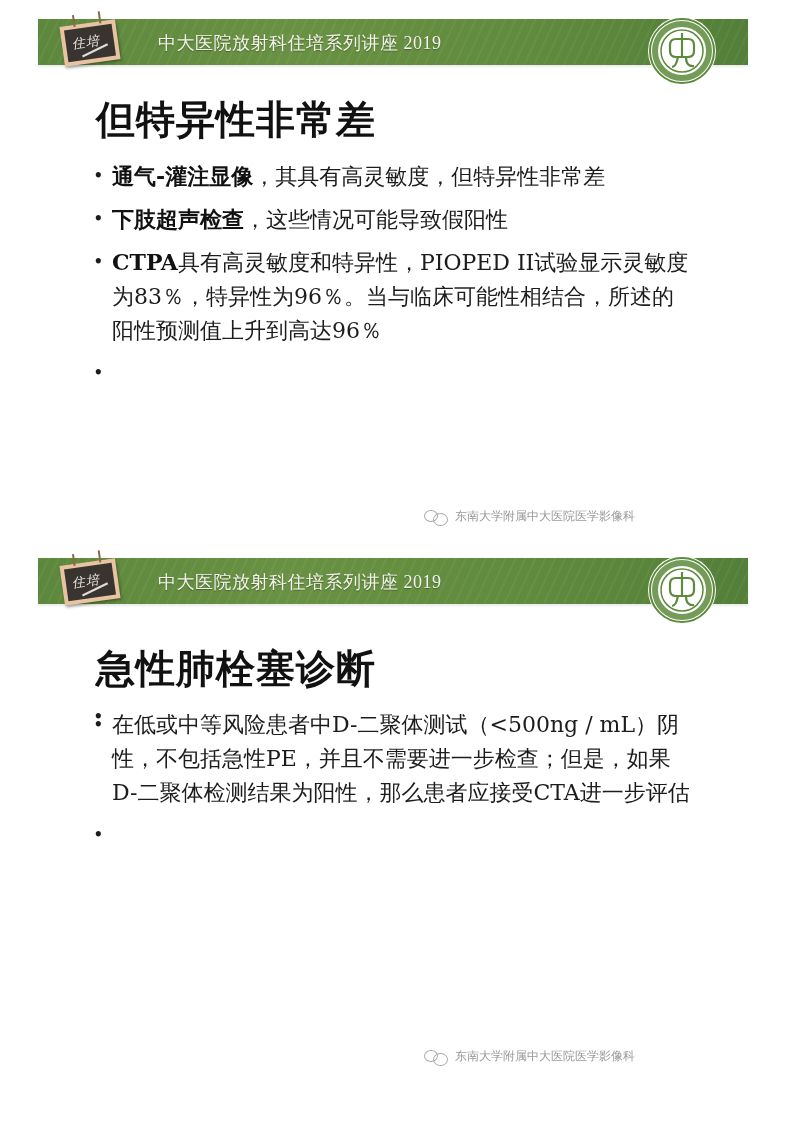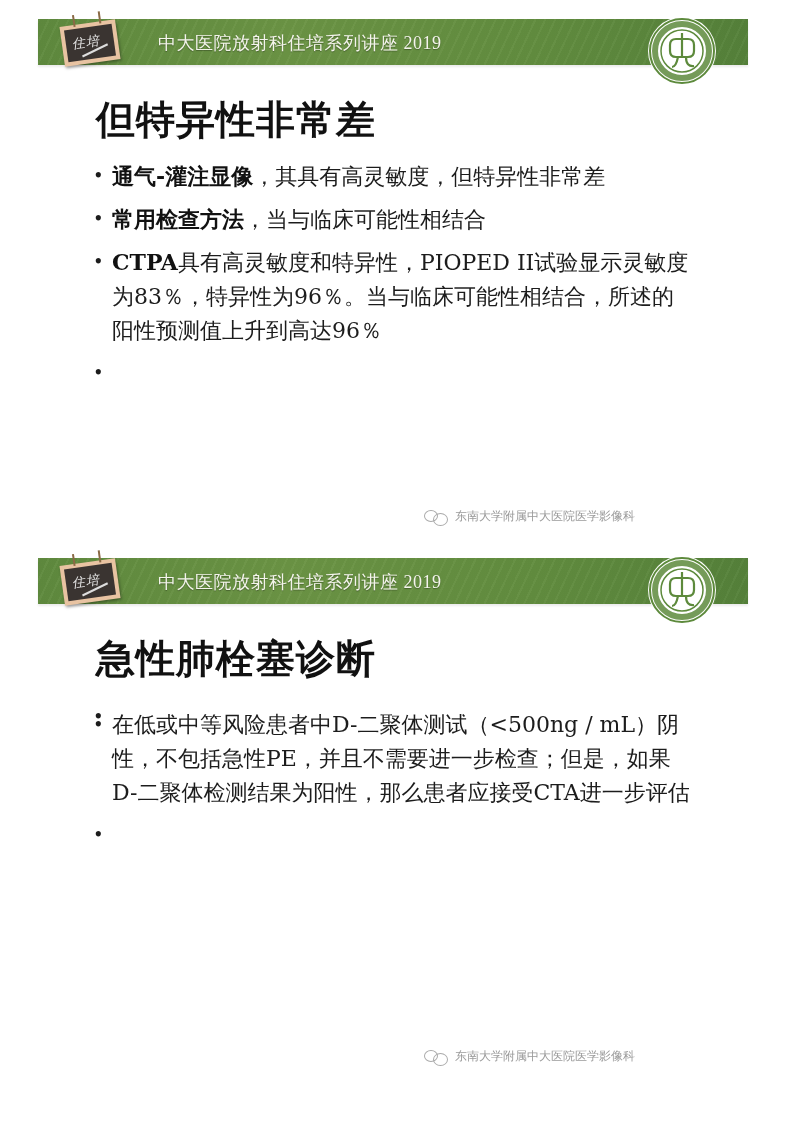--- a/index.html
+++ b/index.html
@@ -60,21 +60,21 @@
     </div>
   </div>
 
   <div class="slide-title" style="top:74px">但特异性非常差</div>
 
   <ul class="bullets" style="top:140px">
     <li>
       <span class="dot">•</span><b>通气-灌注显像</b><span>，其具有高灵敏度，但特异性非常差</span>
     </li>
     <li>
-      <span class="dot">•</span><b>常用检查方法</b><span>，当与临床可能性相结合</span>
+      <span class="dot">•</span><b>下肢超声检查</b><span>，这些情况可能导致假阳性</span>
     </li>
     <li>
       <span class="dot">•</span><b>CTPA</b><span>具有高灵敏度和特异性，PIOPED II试验显示灵敏度为83％，特异性为96％。当与临床可能性相结合，所述的阳性预测值上升到高达96％</span>
     </li>
     <li>
       <span class="dot">•</span><b></b>
     </li>
   </ul>
 </div>
 
@@ -97,21 +97,21 @@
       <svg width="68" height="68" viewBox="0 0 68 68">
         <circle cx="34" cy="34" r="32" fill="#fff" stroke="#5d8a3c" stroke-width="2"></circle>
         <circle cx="34" cy="34" r="27" fill="none" stroke="#5d8a3c" stroke-width="6" opacity="0.85"></circle>
         <circle cx="34" cy="34" r="21" fill="#fff" stroke="#5d8a3c" stroke-width="1.5"></circle>
         <path d="M22 28 Q22 22 28 22 L40 22 Q46 22 46 28 L46 34 Q46 40 40 40 L28 40 Q22 40 22 34 Z" fill="none" stroke="#5d8a3c" stroke-width="2.2"></path>
         <path d="M34 16 L34 40 M30 40 Q28 50 24 50 M38 40 Q38 50 46 49" fill="none" stroke="#5d8a3c" stroke-width="2.2"></path>
       </svg>
     </div>
   </div>
 
-  <div class="slide-title" style="top:74px">急性肺栓塞诊断</div>
+  <div class="slide-title" style="top:84px">急性肺栓塞诊断</div>
 
   <ul class="bullets" style="top:142px">
     <li>
       <span class="dot">•</span>
     </li>
     <li>
       <span class="dot">•</span><span>在低或中等风险患者中D-二聚体测试（&lt;500ng / mL）阴性，不包括急性PE，并且不需要进一步检查；但是，如果D-二聚体检测结果为阳性，那么患者应接受CTA进一步评估</span>
     </li>
     <li>
       <span class="dot">•</span>

